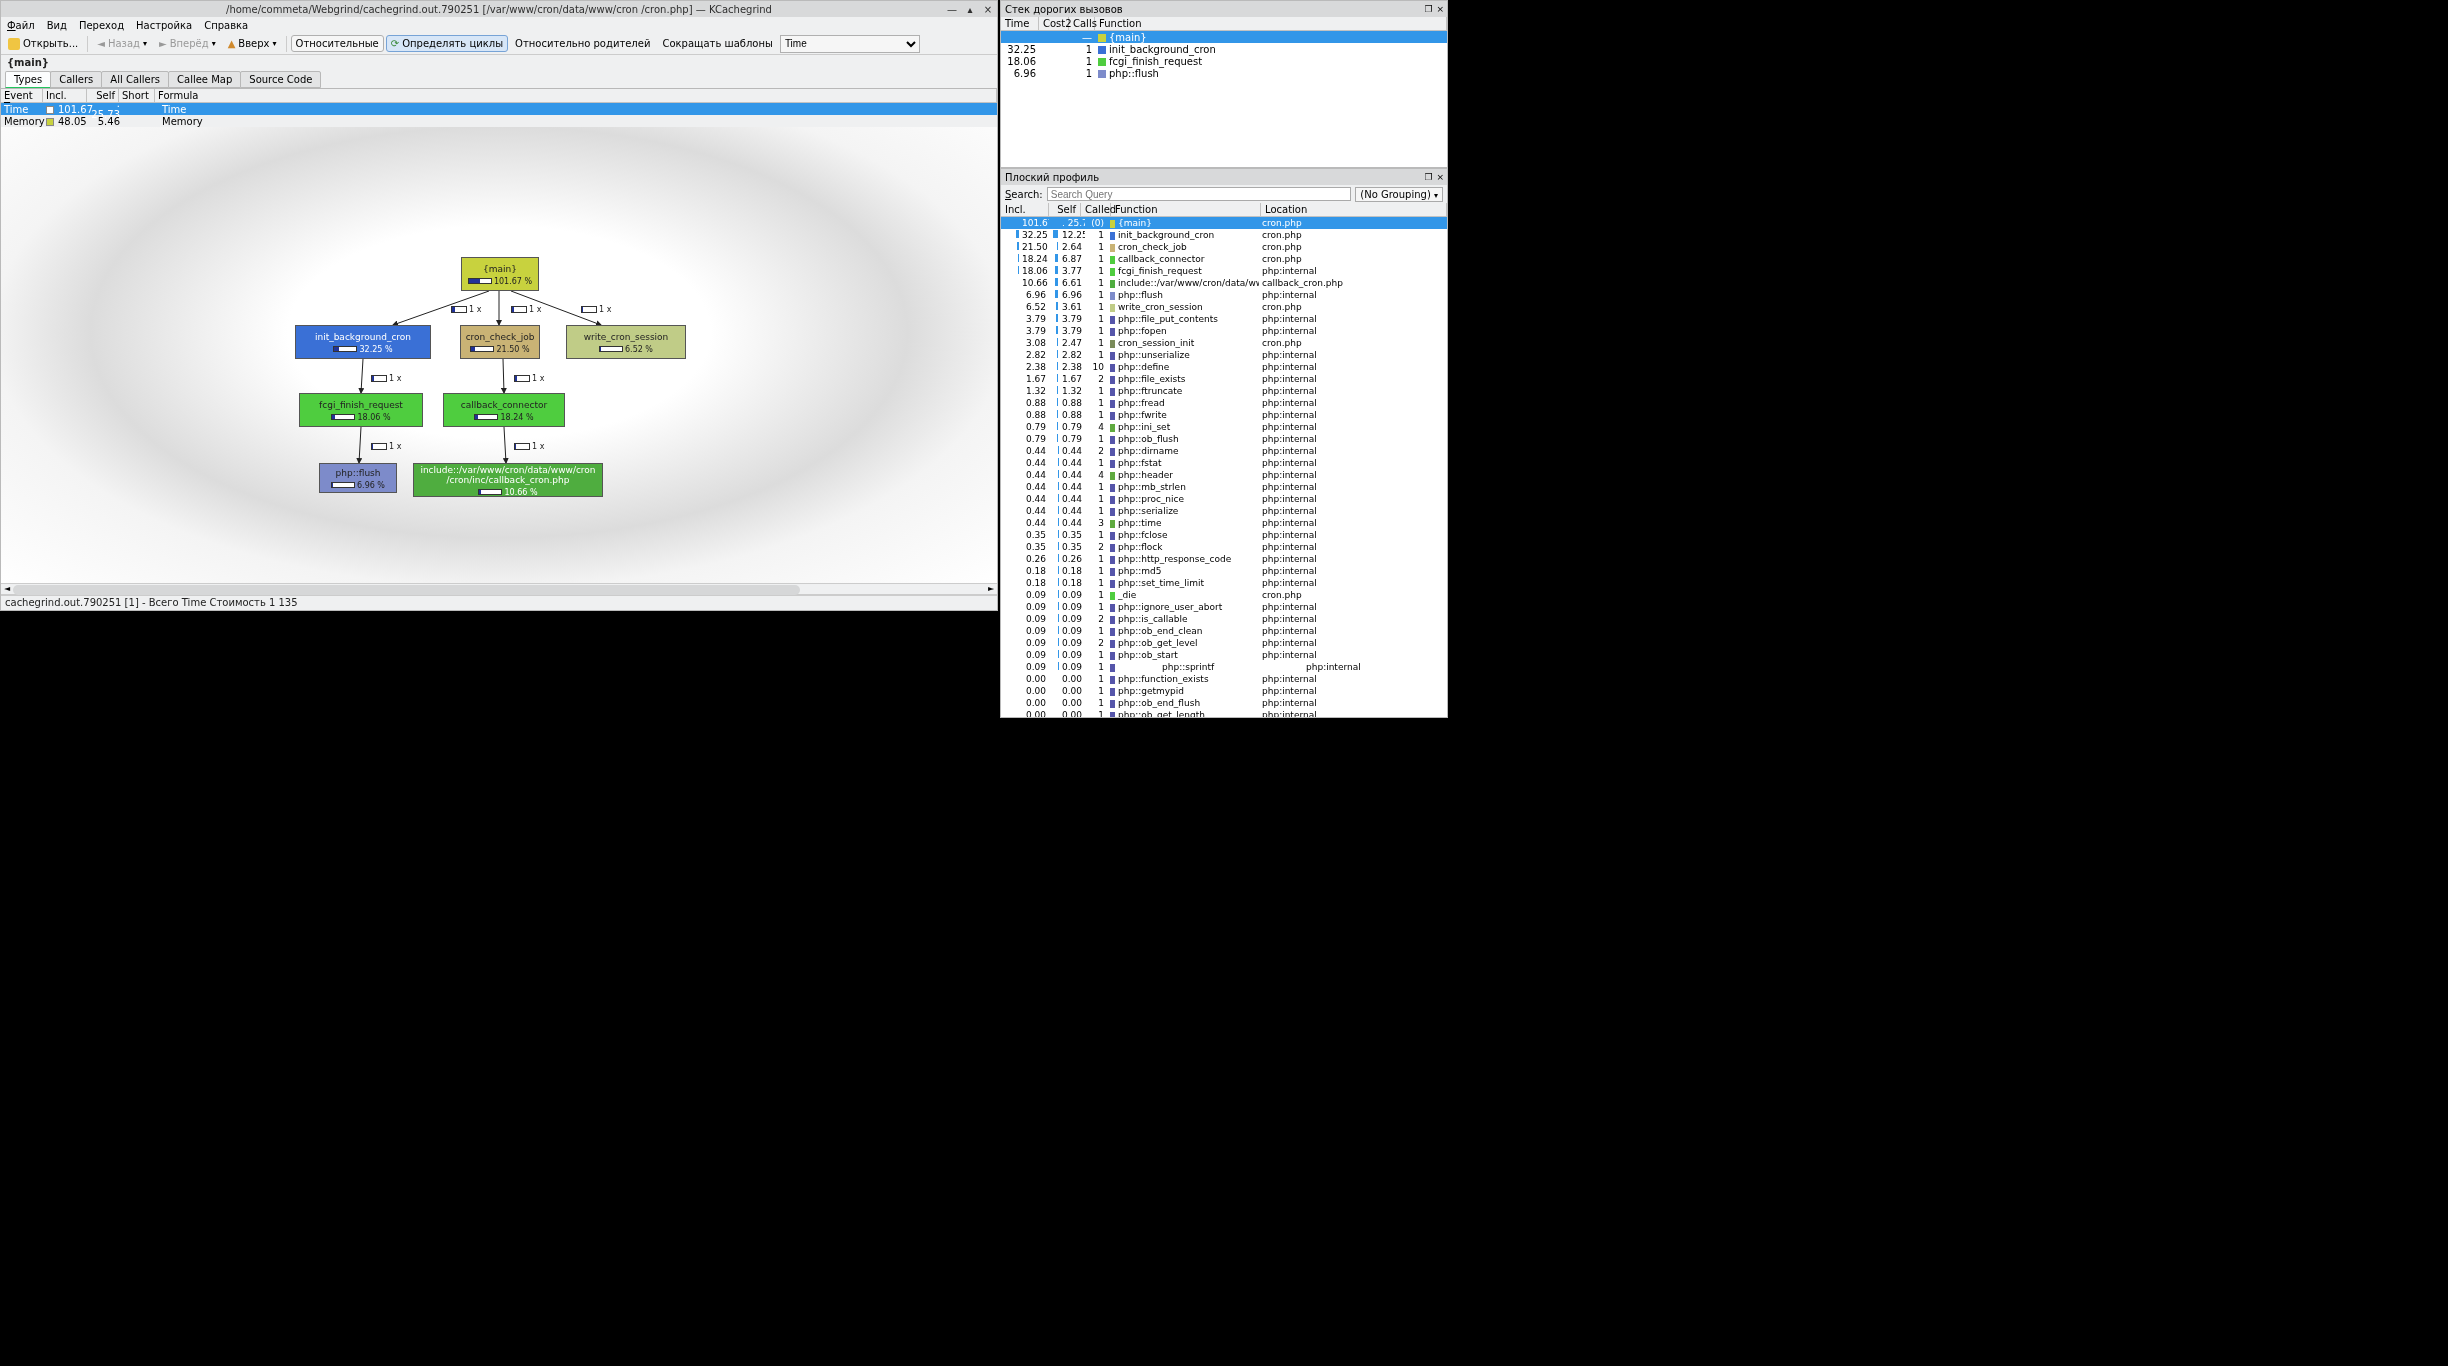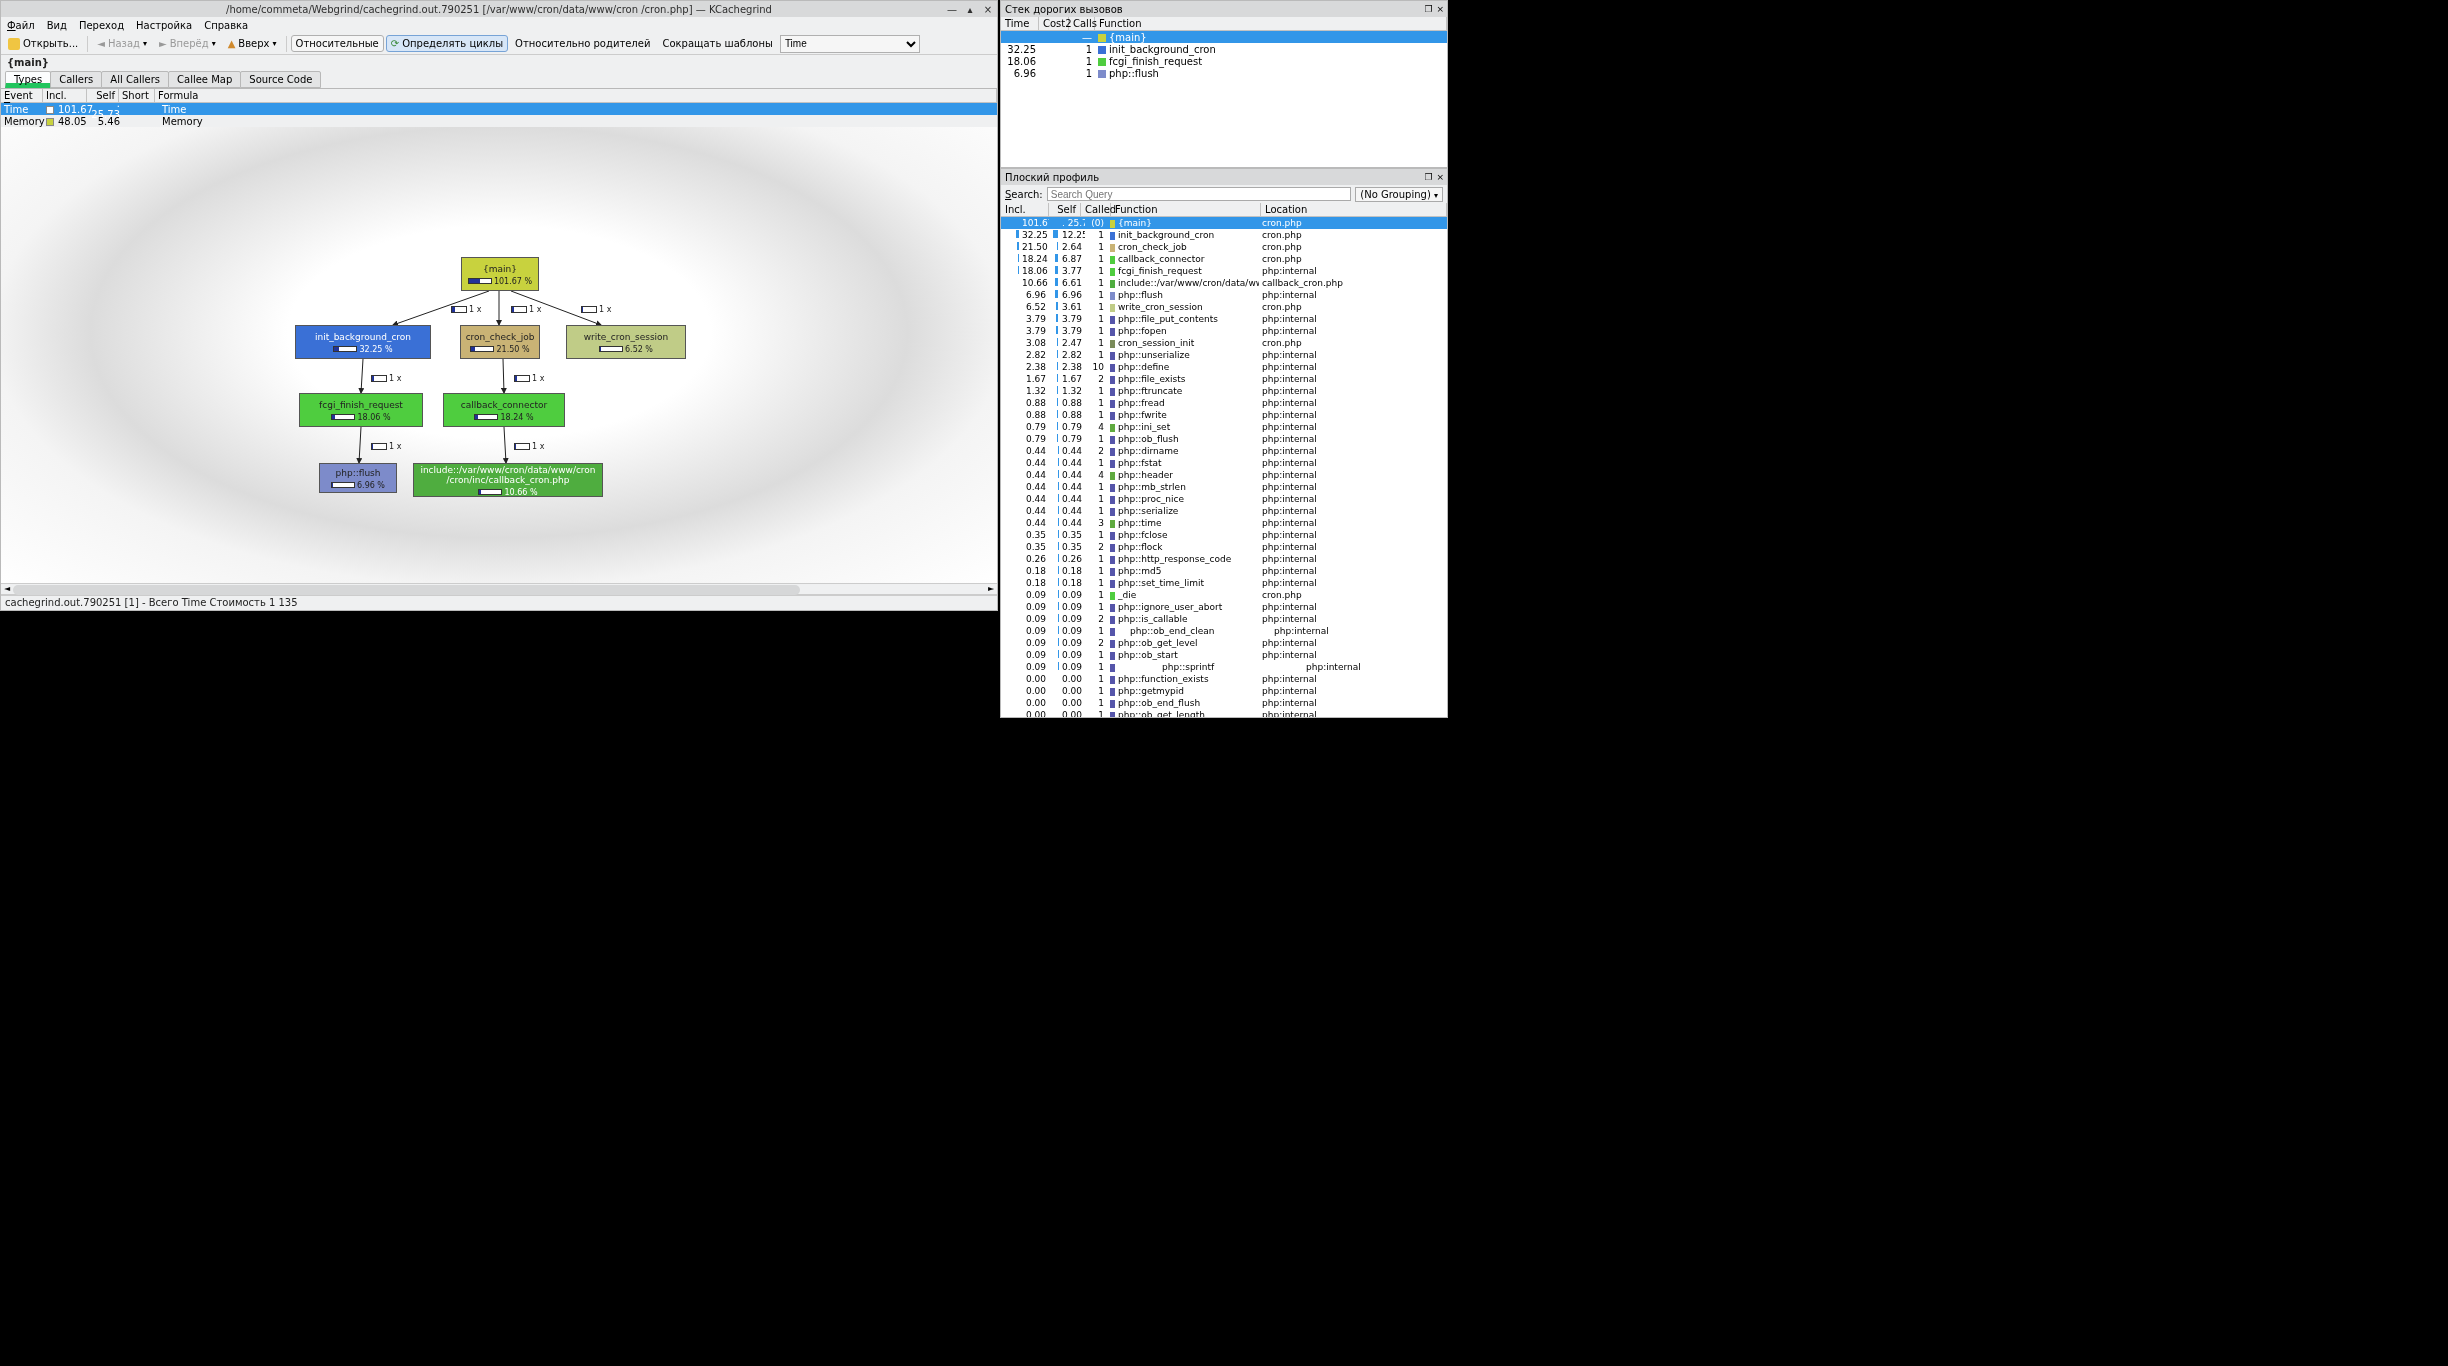--- a/index.html
+++ b/index.html
@@ -44,21 +44,21 @@
 .menubar .mitem u { text-decoration: underline; }
 .toolbar { display: flex; height: 22px; align-items: center; background: #eff0f1; padding: 0 2px; gap: 2px; border-bottom: 1px solid #ccc; font-size: 10px; }
 .toolbar .tbtn { display:flex; align-items:center; gap:3px; padding:2px 4px; border:1px solid transparent; border-radius:3px; }
 .toolbar .tbtn.border { border-color:#b0b0b0; background:#f6f6f6; }
 .toolbar .tbtn.pressed { background:#d7e6f7; border-color:#77a3d6; }
 .toolbar .icon { width:12px; height:12px; display:inline-block; }
 .toolbar select { font-size:10px; height:18px; width:140px; background:#f6f6f6; border:1px solid #b0b0b0; }
 .selected-fn { height:16px; font-size:10px; padding:2px 6px; font-weight:bold; color:#222; background:#eff0f1; }
 .tabs-row { display:flex; height:18px; border-bottom:1px solid #b8b8b8; font-size:10px; padding-left:4px; }
 .tabs-row .tab { padding:2px 8px; background:#e3e4e5; border:1px solid #b8b8b8; margin-right:-1px; border-top-left-radius:2px; border-top-right-radius:2px; cursor:default; }
-.tabs-row .tab.active { background:#fcfdfe; border-bottom:5px solid #22c55e; }
+.tabs-row .tab.active { background:#fcfdfe; border-bottom:1px solid #22c55e; }
 .table-head { display:flex; height:14px; background:#eff0f1; border-bottom:1px solid #c2c2c2; font-size:10px; }
 .table-head div { border-right:1px solid #c2c2c2; padding:1px 3px; }
 .ev-rows { font-size:10px; }
 .ev-row { display:flex; height:12px; align-items:center; }
 .ev-row.sel { background:#3296e8; color:#fff; }
 .ev-c { padding:0 3px; }
 .center-canvas { flex:1; position:relative; background:radial-gradient(ellipse at 50% 45%, #ffffff 30%, #dcdcdc 58%, #f4f4f4 72%, #fff 100%); overflow:hidden; }
 .cg-node { position:absolute; border:1px solid #555; text-align:center; font-size:9px; color:#222; display:flex; flex-direction:column; justify-content:center; }
 .cg-node .lbl { padding:2px 4px; }
 .cg-node .pct { font-size:8px; padding:1px; display:flex; align-items:center; justify-content:center; }
@@ -689,21 +689,21 @@
         <span class="c" style="width:144px;">php::is_callable</span>
         <span class="c" style="flex:1;">php:internal</span>
       </div>
       <div class="d2-row">
         <span class="c" style="width:18px;"><span class="minibar"></span></span>
         <span class="c" style="width:30px;text-align:right;">0.09</span>
         <span class="c" style="width:10px;"><span class="minibar" style="width:6px;"><span class="f" style="width:8%;"></span></span></span>
         <span class="c" style="width:26px;text-align:right;">0.09</span>
         <span class="c" style="width:22px;text-align:right;">1</span>
         <span class="c" style="width:8px;"><span class="csq" style="background:#5555aa;"></span></span>
-        <span class="c" style="width:144px;margin-left:12px;">php::ob_end_clean</span>
+        <span class="c" style="width:144px;">php::ob_end_clean</span>
         <span class="c" style="flex:1;">php:internal</span>
       </div>
       <div class="d2-row">
         <span class="c" style="width:18px;"><span class="minibar"></span></span>
         <span class="c" style="width:30px;text-align:right;">0.09</span>
         <span class="c" style="width:10px;"><span class="minibar" style="width:6px;"><span class="f" style="width:8%;"></span></span></span>
         <span class="c" style="width:26px;text-align:right;">0.09</span>
         <span class="c" style="width:22px;text-align:right;">2</span>
         <span class="c" style="width:8px;"><span class="csq" style="background:#5555aa;"></span></span>
         <span class="c" style="width:144px;">php::ob_get_level</span>

